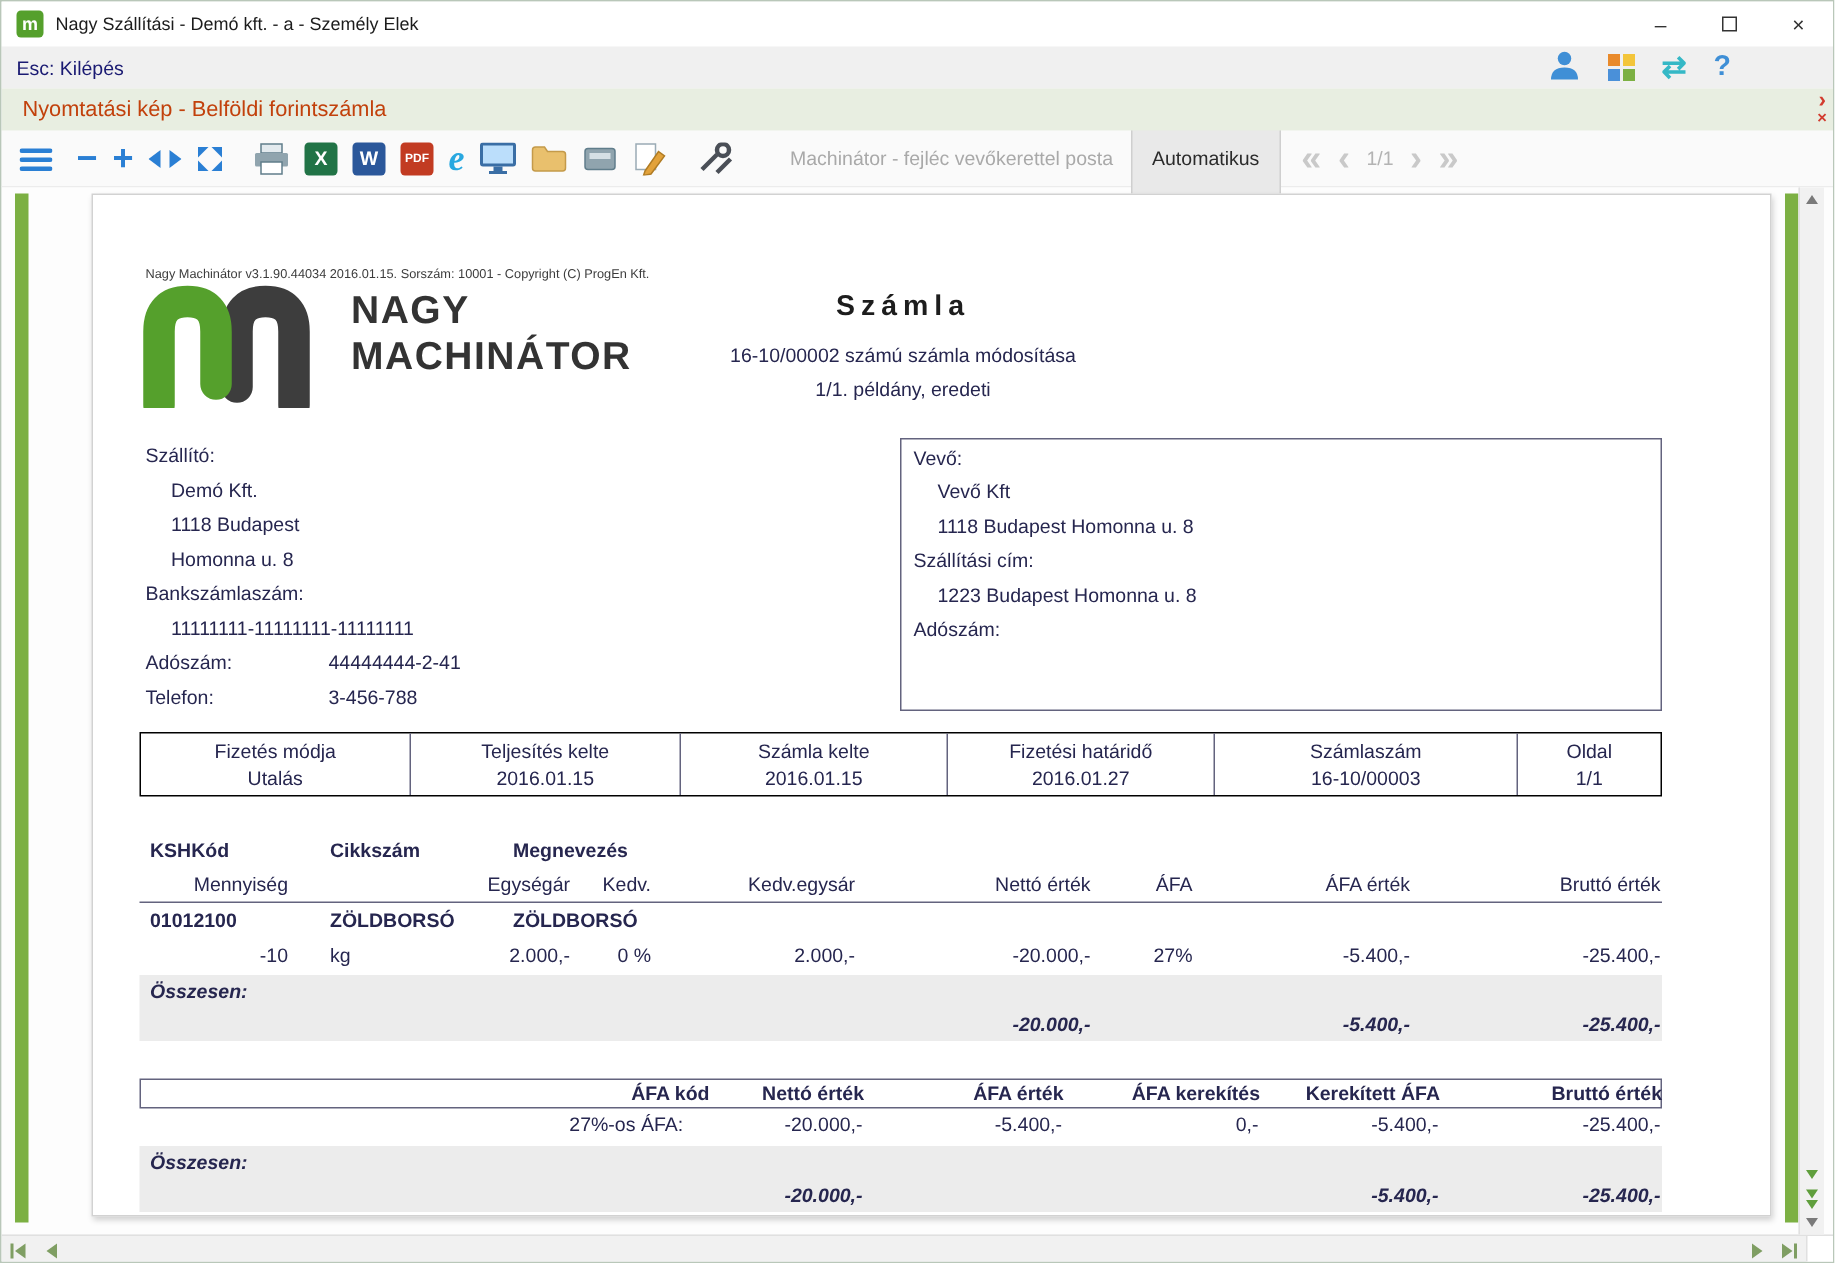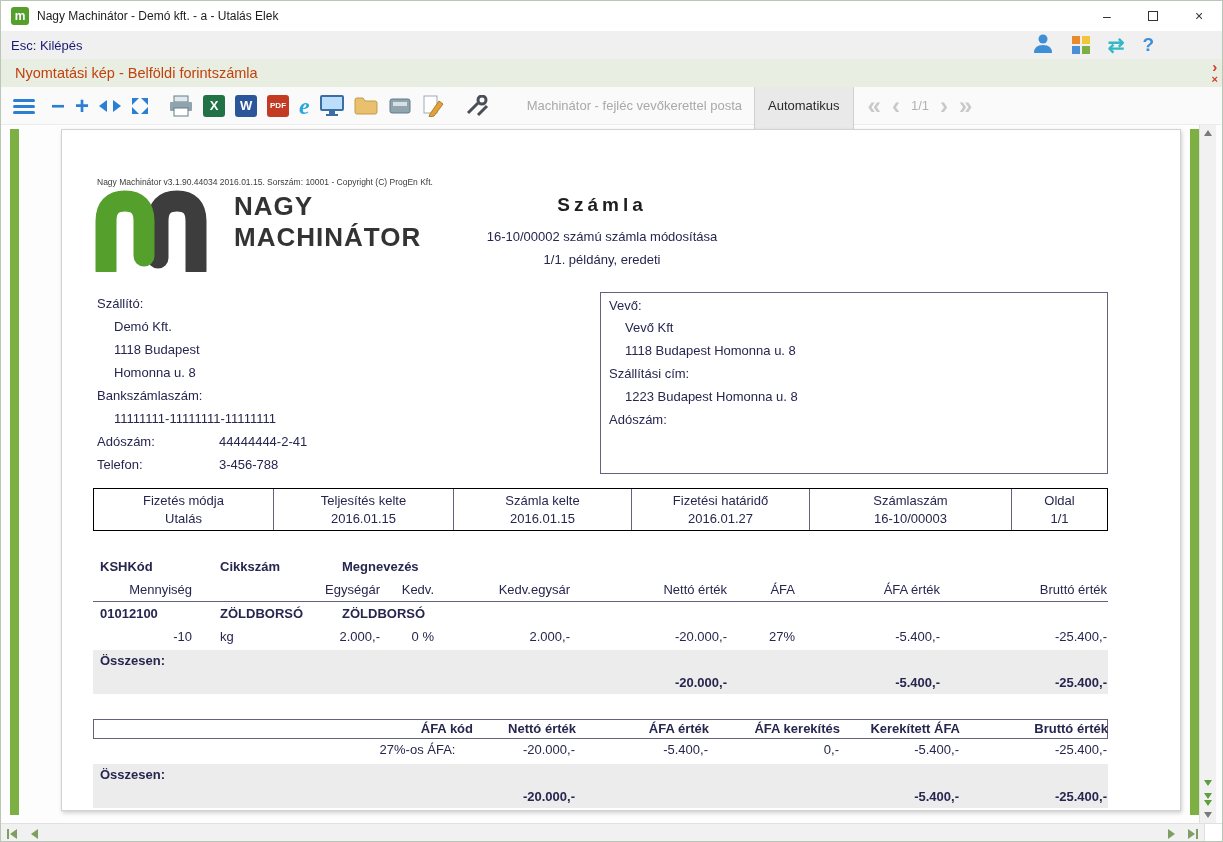--- a/index.html
+++ b/index.html
@@ -58,21 +58,21 @@
   .inv-title { font-size:19px; font-weight:bold; letter-spacing:4px; color:#1d1d1d; }
   .inv-sub { font-size:13px; }
   .buyer-box { border:1px solid #63637e; }
   .pay-table { width:1015px; height:43px; border:1px solid #000000; display:flex; }
   .pay-cell { display:flex; flex-direction:column; align-items:center; justify-content:space-evenly; font-size:13px; }
   .pay-cell + .pay-cell { border-left:1px solid #63637e; }
   .irow { position:absolute; left:31px; width:1015px; height:17px; }
   .irow span { position:absolute; top:0; white-space:nowrap; }
   .bold { font-weight:bold; }
   .rule { position:absolute; left:31px; width:1015px; border-top:1px solid #63637e; }
-  .totals { position:absolute; left:31px; width:1015px; height:44px; background:#ececec; }
+  .totals { position:absolute; left:31px; width:1015px; height:44px; background:#ececec;font-style:italic; }
   .vat-head { position:absolute; left:31px; width:1015px; height:20px; border:1px solid #63637e; }
   
   .c-ksh{left:7px} .c-cikk{left:127px} .c-megn{left:249px}
   .c-menny{left:0;width:99px;text-align:right}
   .c-egys{left:160px;width:127px;text-align:right}
   .c-kedv{left:290px;width:51px;text-align:right}
   .c-kedve{left:377px;width:100px;text-align:right}
   .c-netto{left:534px;width:100px;text-align:right}
   .c-afa{left:642px;width:60px;text-align:right}
   .c-afae{left:747px;width:100px;text-align:right}
@@ -101,21 +101,21 @@
   .hs-track { flex:1; height:20px; }
   .hs-corner { width:18px; height:20px; background:#fff; border-left:1px solid #e0e0e0; }
 </style>
 </head>
 <body>
 
 <div class="window">
 
   <div class="titlebar">
     <div class="app-icon">m</div>
-    <span class="win-title">Nagy Machinátor - Demó kft. - a - Utalás Elek</span>
+    <span class="win-title">Nagy Szállítási - Demó kft. - a - Személy Elek</span>
     <div class="win-controls">
       <div class="win-btn">–</div>
       <div class="win-btn">
           <span class="max-glyph"></span>
         </div>
       <div class="win-btn">×</div>
     </div>
   </div>
 
   <div class="menubar">

